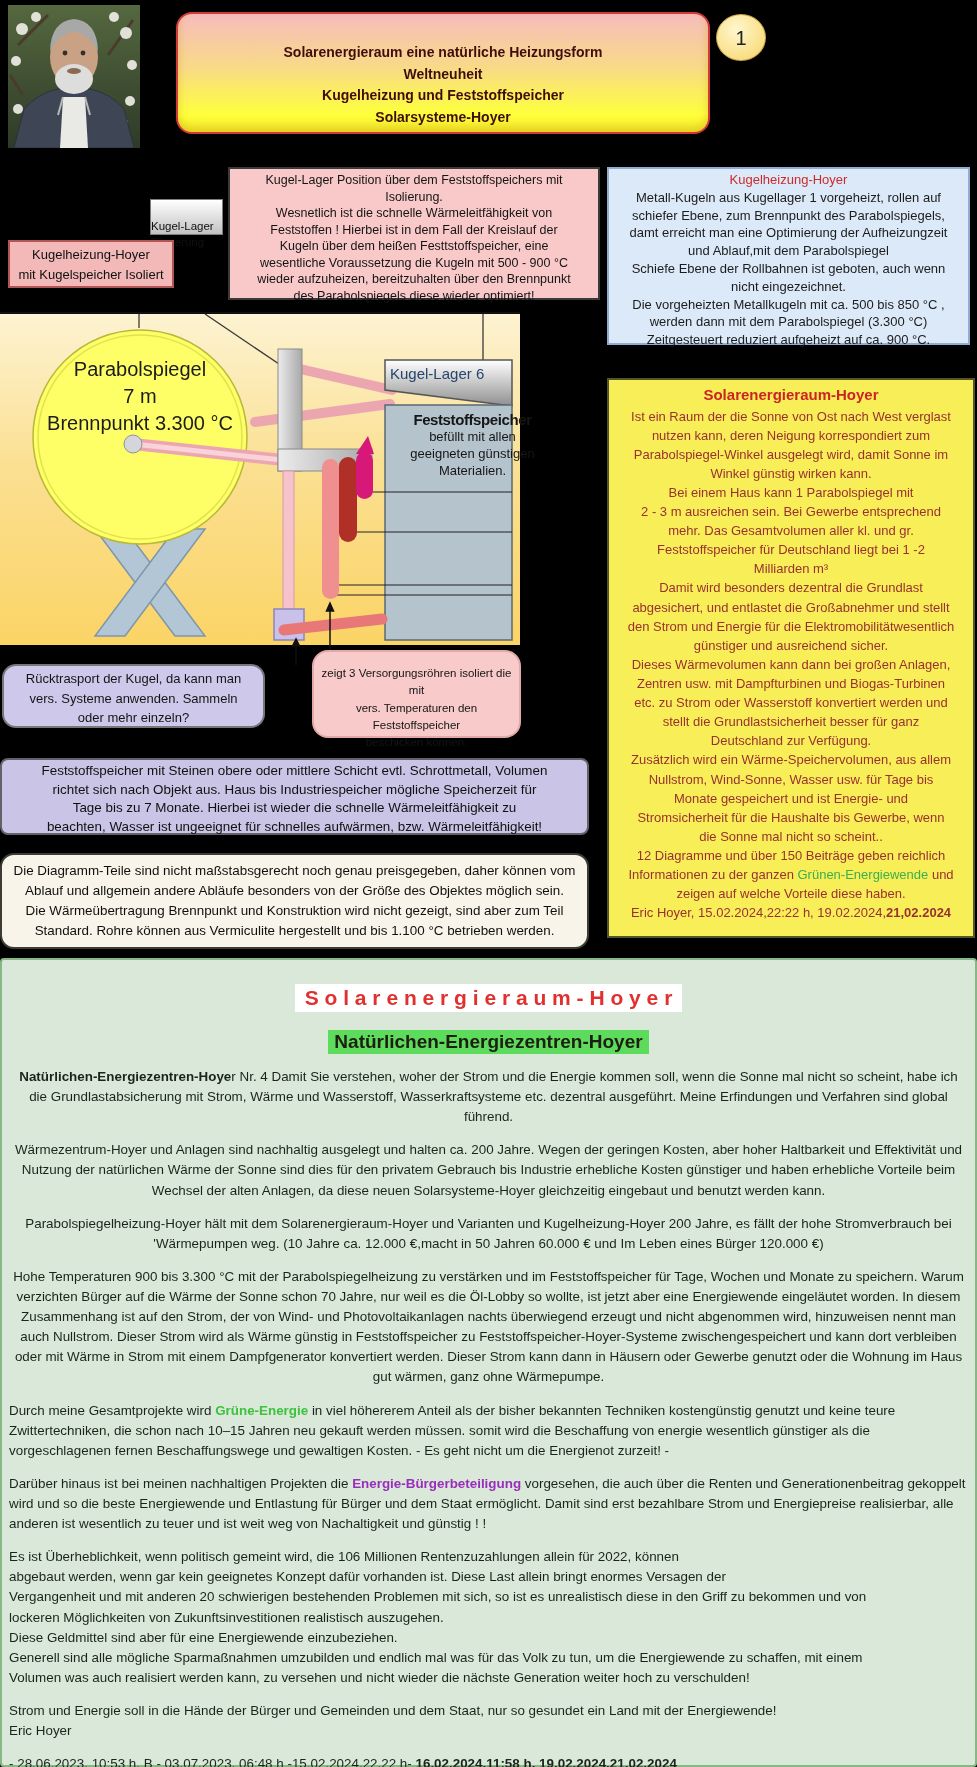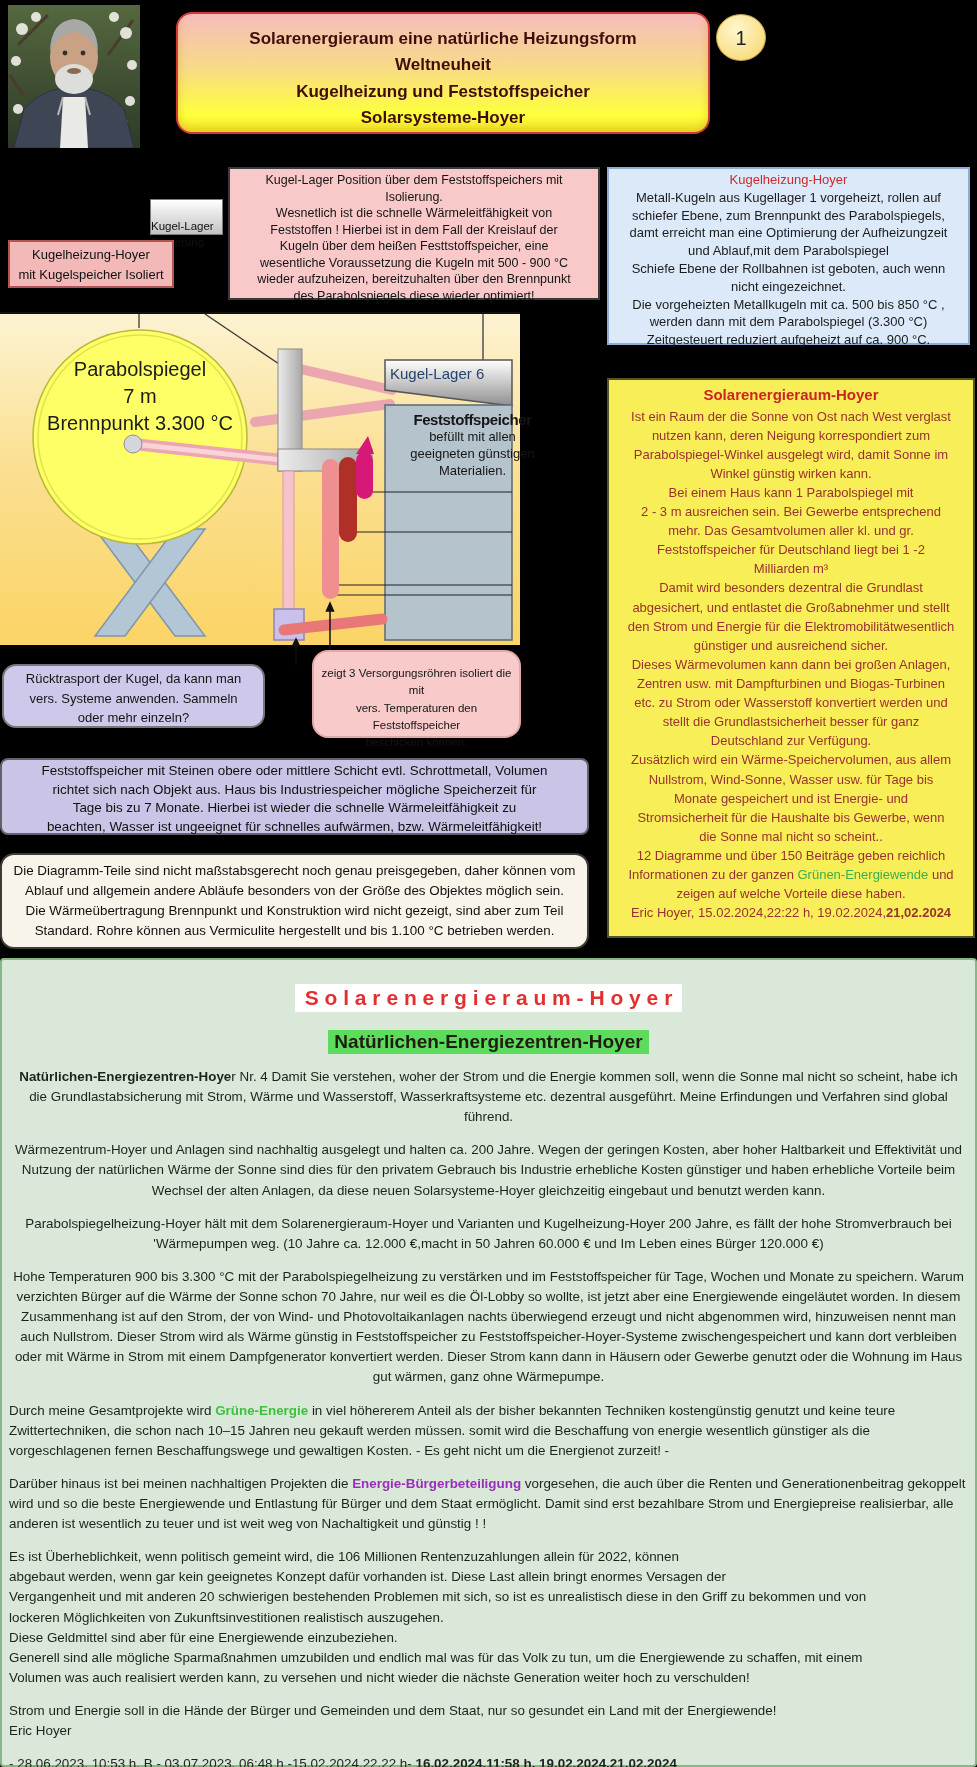--- a/index.html
+++ b/index.html
@@ -4,21 +4,21 @@
 <style>
   html,body{margin:0;padding:0;background:#000;}
   .canvas{position:relative;width:977px;height:1767px;background:#000;
           font-family:"Liberation Sans",sans-serif;overflow:hidden;}
   .abs{position:absolute;box-sizing:border-box;}
 
   
   .photo{left:8px;top:5px;width:132px;height:143px;}
   .title-box{left:176px;top:12px;width:534px;height:122px;border:2px solid #d23a3a;border-radius:16px;
     background:linear-gradient(180deg,#f6bcbc 0%,#f8da88 45%,#feff3c 85%,#f8ef2e 100%);
-    text-align:center;color:#400d0d;font-weight:bold;font-size:17px;line-height:1.55;padding-top:12px;
+    text-align:center;color:#400d0d;font-weight:bold;font-size:14px;line-height:1.55;padding-top:28px;
     box-shadow:inset 0 -5px 8px rgba(190,140,0,.35);}
   .badge{left:716px;top:14px;width:50px;height:47px;border-radius:50%;
     background:radial-gradient(circle at 40% 32%,#fff7cd,#f6d468);border:1px solid #caa84a;
     text-align:center;line-height:47px;font-size:20px;color:#222;}
 
   
   .lbl-steuerung{left:150px;top:199px;width:73px;height:36px;background:linear-gradient(180deg,#ffffff,#c2c2c2);
     border:1px solid #7d7d7d;font-size:11.5px;text-align:left;line-height:1.4;padding-top:18px;color:#111;white-space:pre-line;}
   .box-kugelheizung-label{left:8px;top:240px;width:166px;height:48px;background:#f3b9b9;border:2px solid #b25555;
     font-size:13px;text-align:center;line-height:1.55;padding-top:3px;color:#111;white-space:pre-line;}

